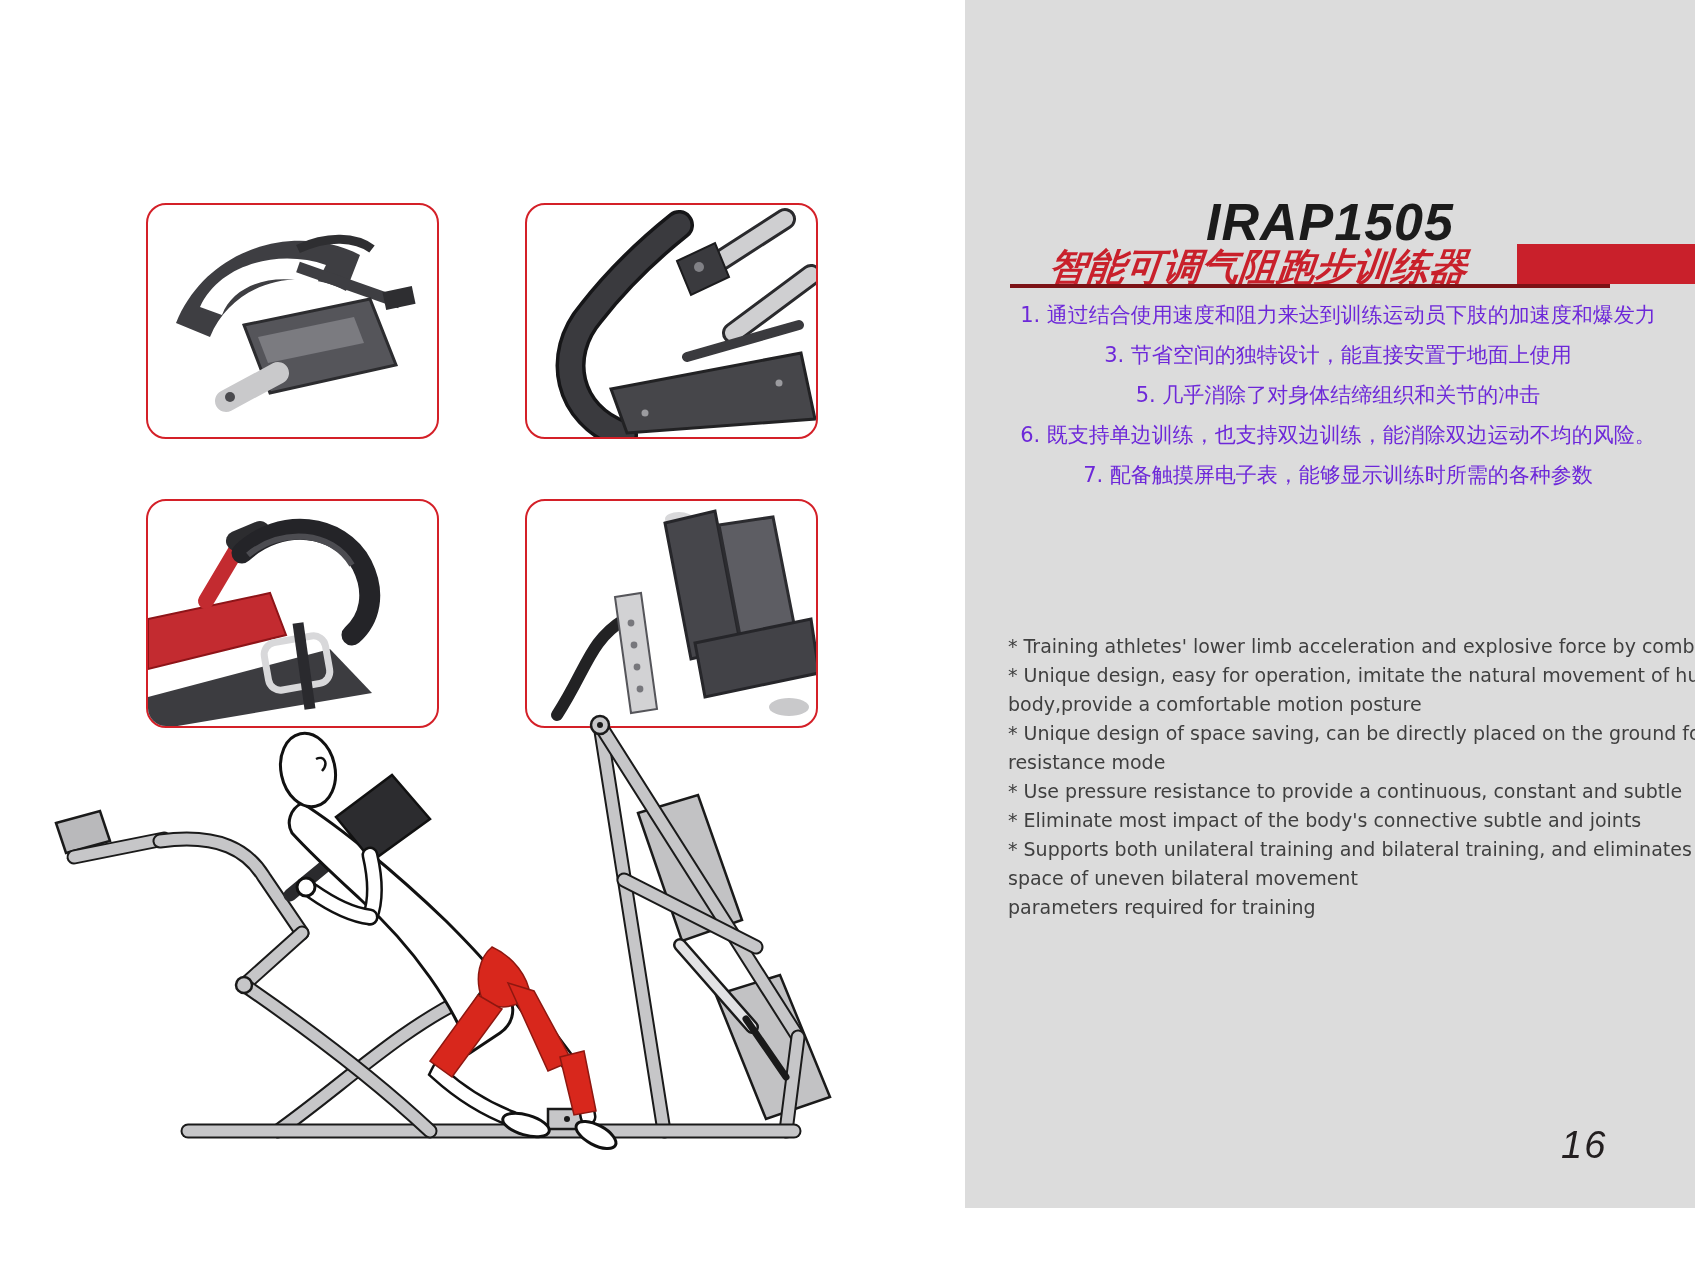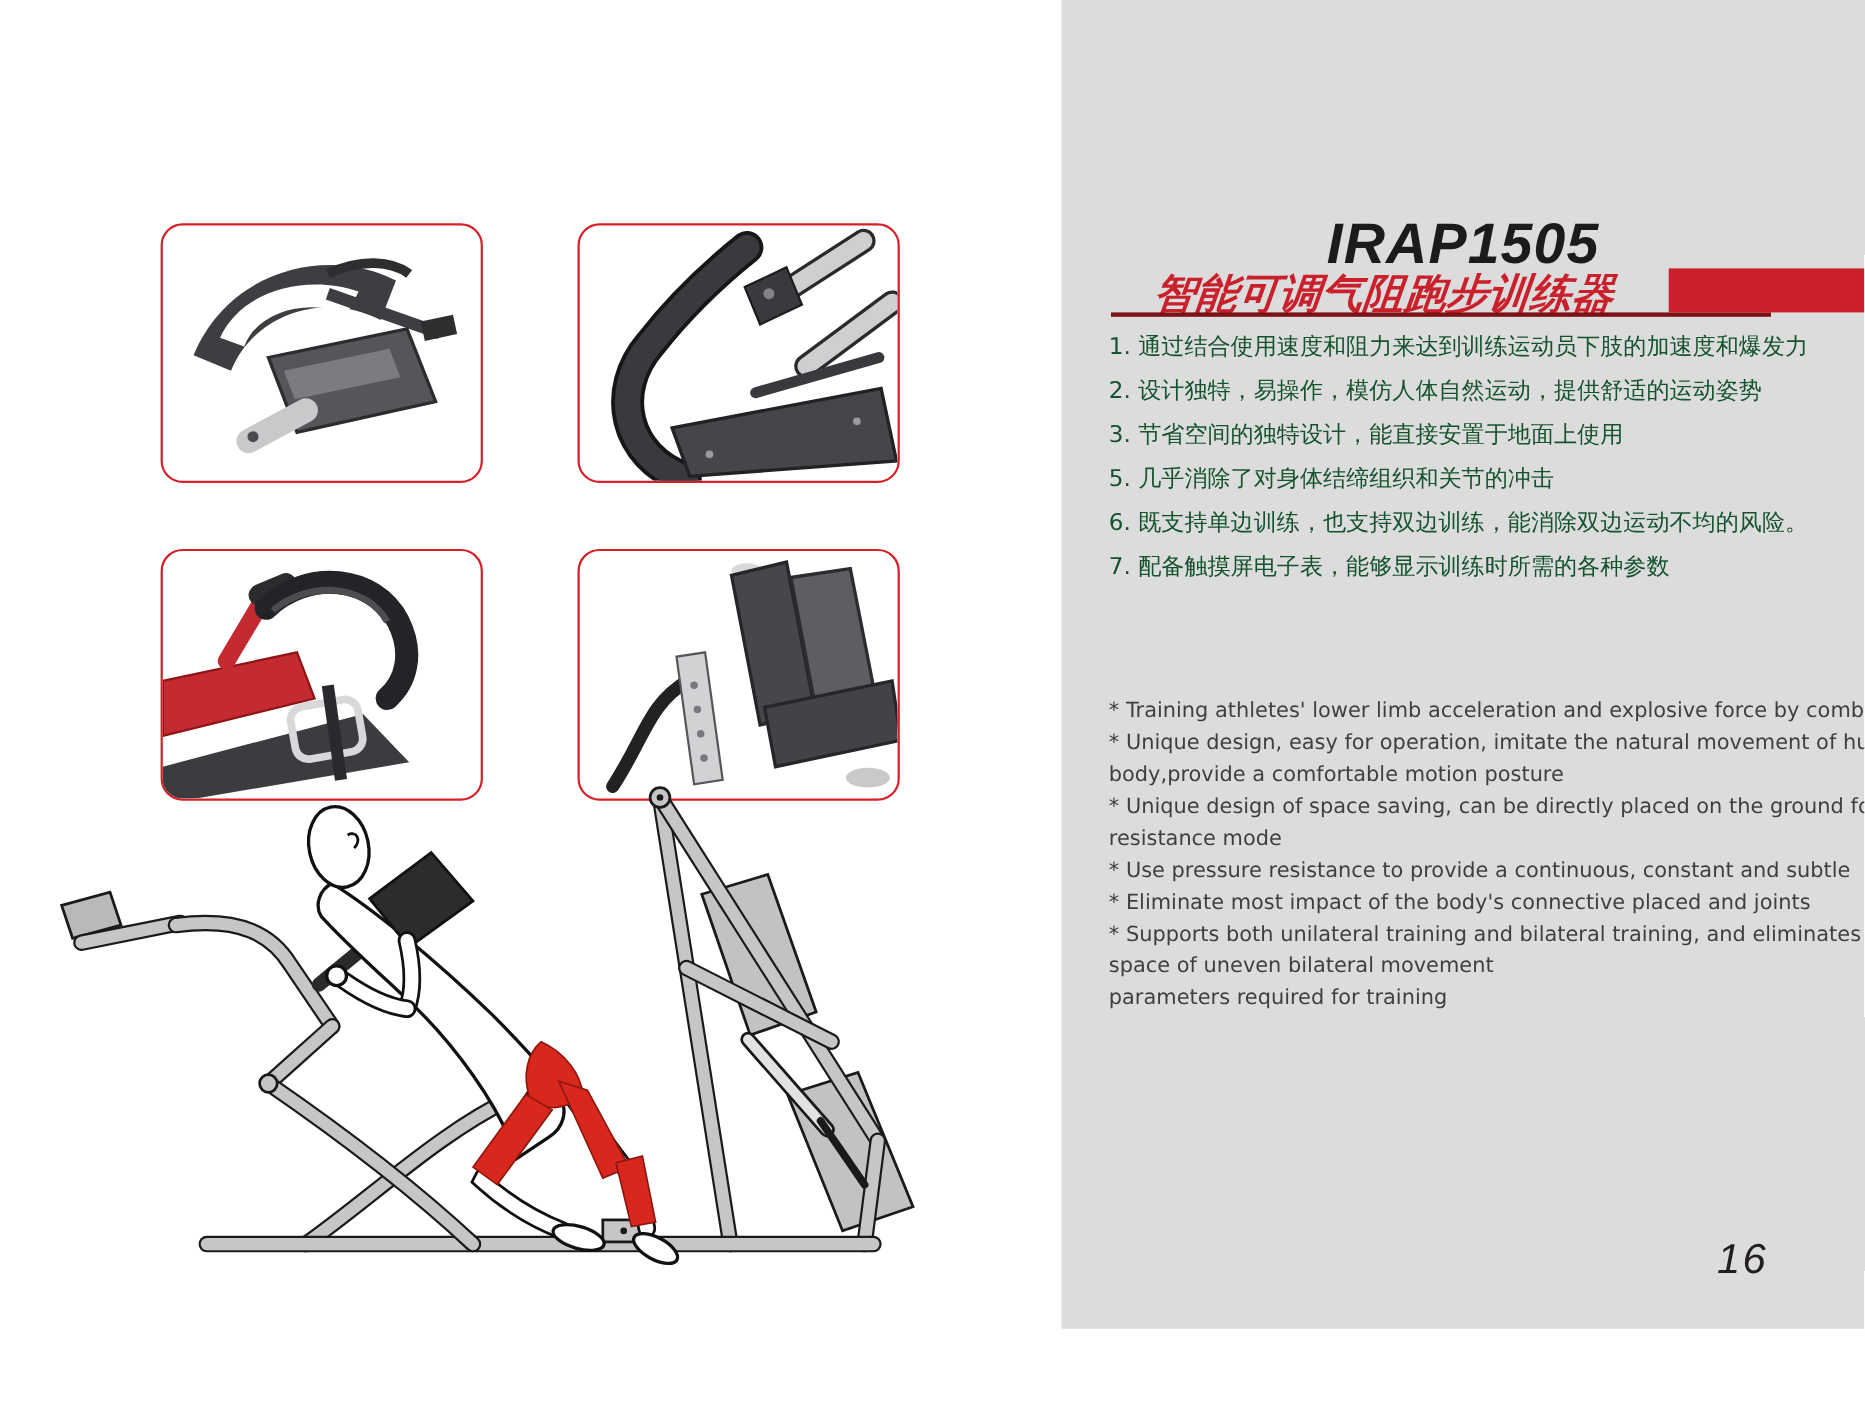--- a/index.html
+++ b/index.html
@@ -10,21 +10,21 @@
   .panel{position:absolute;left:965px;top:0;width:730px;height:1208px;background:#dcdcdc;}
   .model-title{position:absolute;left:0;top:192px;width:730px;text-align:center;
     font-family:"Liberation Sans",sans-serif;font-style:italic;font-weight:900;
     font-size:52px;color:#1b1b1b;letter-spacing:1px;}
   .subtitle{position:absolute;left:58px;top:242px;width:470px;text-align:center;
     font-weight:900;font-style:italic;font-size:38px;color:#c9202b;transform:skewX(-6deg);}
   .subtitle-underline{position:absolute;left:45px;top:284px;width:600px;height:4px;background:#7c1216;}
   .red-bar{position:absolute;left:552px;top:244px;width:178px;height:40px;background:#c9202b;}
 
   .features-cn{position:absolute;left:43px;top:304px;width:660px;list-style:none;margin:0;padding:0;
-    font-size:21px;line-height:23px;color:#14532d;}
+    font-size:21px;line-height:23px;color:#6d28d9;text-align:center;}
   .features-cn li{margin-bottom:17px;white-space:nowrap;}
 
   .features-en{position:absolute;left:43px;top:632px;width:640px;color:#3f3f3f;font-size:19px;}
   .en-line{height:29px;line-height:29px;white-space:nowrap;}
 
   .page-number{position:absolute;left:596px;top:1124px;font-family:"Liberation Sans",sans-serif;
     font-style:italic;font-weight:400;font-size:38px;color:#231f20;letter-spacing:2px;}
 
   
   .card{position:absolute;background:#fff;border:2px solid #d42028;border-radius:20px;overflow:hidden;}
@@ -178,35 +178,34 @@
   </div>
 
   <div class="panel">
     <div class="model-title">IRAP1505</div>
     <div class="subtitle">智能可调气阻跑步训练器</div>
     <div class="subtitle-underline"></div>
     <div class="red-bar"></div>
 
     <ul class="features-cn">
       <li>1. 通过结合使用速度和阻力来达到训练运动员下肢的加速度和爆发力</li>
-      <li>2. 设计独特，易操作，模仿人体自然运动，提供舒适的运动姿势</li>
       <li>3. 节省空间的独特设计，能直接安置于地面上使用</li>
       <li>5. 几乎消除了对身体结缔组织和关节的冲击</li>
       <li>6. 既支持单边训练，也支持双边训练，能消除双边运动不均的风险。</li>
       <li>7. 配备触摸屏电子表，能够显示训练时所需的各种参数</li>
     </ul>
 
     <div class="features-en">
       <div class="en-line">* Training athletes' lower limb acceleration and explosive force by combining</div>
       <div class="en-line">* Unique design, easy for operation, imitate the natural movement of human</div>
       <div class="en-line">body,provide a comfortable motion posture</div>
       <div class="en-line">* Unique design of space saving, can be directly placed on the ground for use</div>
       <div class="en-line">resistance mode</div>
       <div class="en-line">* Use pressure resistance to provide a continuous, constant and subtle</div>
-      <div class="en-line">* Eliminate most impact of the body's connective placed and joints</div>
+      <div class="en-line">* Eliminate most impact of the body's connective subtle and joints</div>
       <div class="en-line">* Supports both unilateral training and bilateral training, and eliminates the</div>
       <div class="en-line">space of uneven bilateral movement</div>
       <div class="en-line">parameters required for training</div>
     </div>
 
     <div class="page-number">16</div>
   </div>
 
 </div>
 

